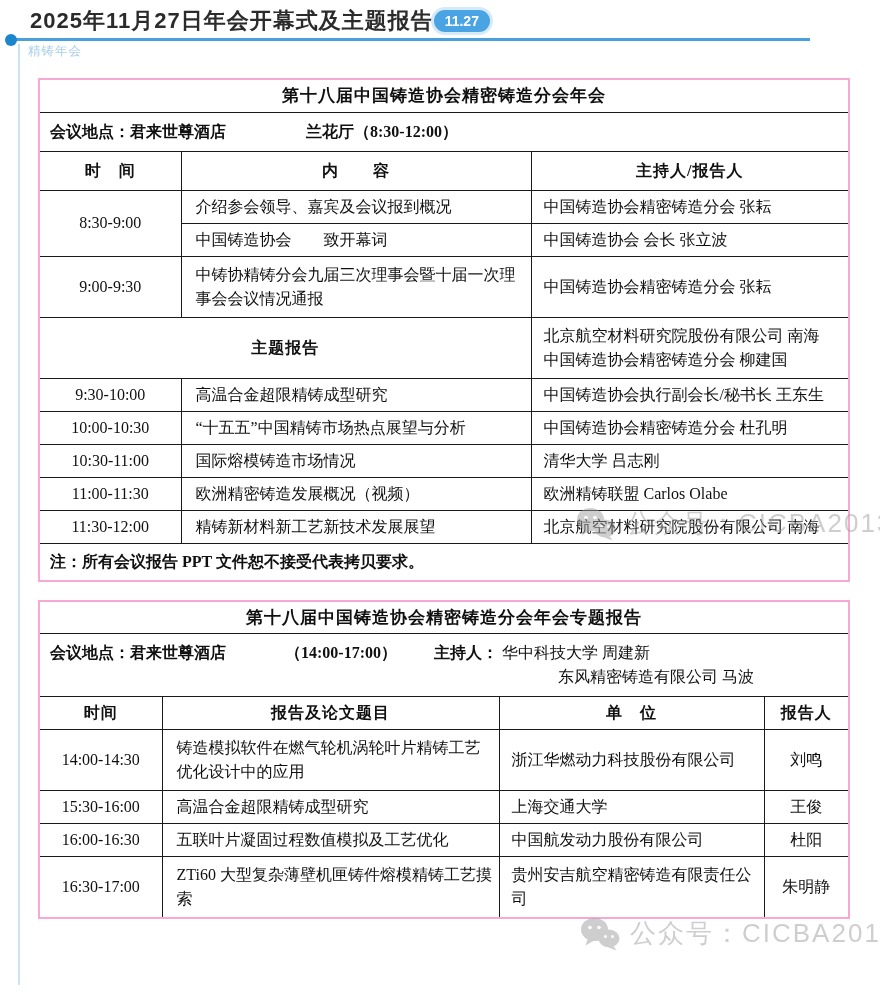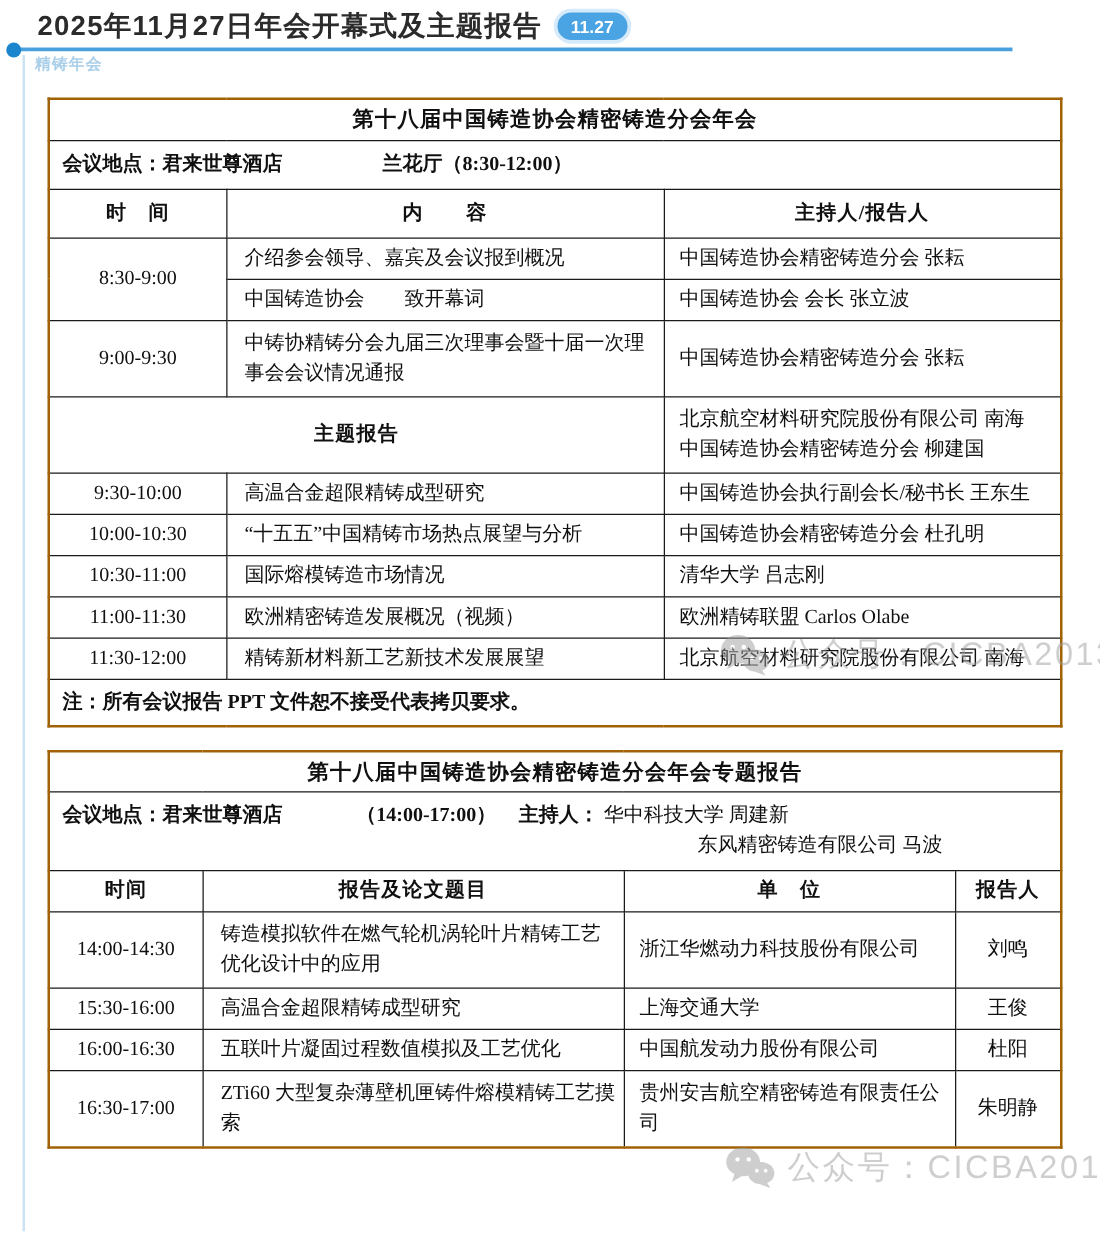--- a/index.html
+++ b/index.html
@@ -3,52 +3,52 @@
 <meta charset="utf-8">
 <style>
   html,body{margin:0;padding:0;}
   body{
     width:880px;height:1001px;position:relative;background:#ffffff;
     font-family:"Liberation Sans","DejaVu Sans",sans-serif;overflow:hidden;
     color:#111;
   }
   
   .page-title{
-    position:absolute;top:6px;left:30px;display:flex;align-items:center;gap:12px;
+    position:absolute;top:6px;left:30px;display:flex;align-items:center;
     font-size:22px;font-weight:bold;color:#2b2b2b;letter-spacing:1px;white-space:nowrap;
   }
   .date-badge{
     background:#4aa3e2;color:#fff;font-size:14px;font-weight:bold;letter-spacing:0;
     padding:3px 11px;border-radius:999px;box-shadow:0 0 0 3px #d5eafa;line-height:1.2;
   }
   .accent-rule{position:absolute;top:38px;left:12px;width:798px;height:3px;background:#4aa0dd;}
   .timeline-dot{position:absolute;top:34px;left:5px;width:12px;height:12px;border-radius:50%;background:#1b85ce;}
   .timeline-vline{position:absolute;top:44px;left:18px;width:2px;height:941px;background:#cbe2f2;}
-  .source-label{position:absolute;top:43px;left:28px;font-size:12.5px;color:#a9cfe9;letter-spacing:1px;font-weight:bold;}
+  .source-label{position:absolute;top:43px;left:28px;font-size:12.5px;color:#a9cfe9;letter-spacing:1px;}
 
   
   .doc{position:absolute;left:38px;top:78px;width:810px;}
   table{
     border-collapse:collapse;width:810px;table-layout:fixed;
     font-family:"Liberation Serif","DejaVu Serif",serif;font-size:16px;color:#101010;
   }
-  table{border:2px solid #a16207;}
+  table{border:2px solid #f9a8d4;}
   td{border:1.6px solid #1a1a1a;padding:4px 10px;line-height:1.5;vertical-align:middle;word-break:break-all;}
   .t-title{font-weight:bold;font-size:17px;text-align:center;padding:3px 6px;letter-spacing:1px;}
   .t-info{font-weight:bold;padding:7px 10px;}
   .t-head td{font-weight:bold;text-align:center;padding:7px 4px;letter-spacing:1px;margin-left:12px;}
   .c-time{text-align:center;padding:4px 2px;white-space:nowrap;}
   .c-content{padding:4px 6px 4px 14px;}
   .c-presenter{padding:4px 6px 4px 12px;}
   .section-cell{font-weight:bold;text-align:center;padding:8px 6px;letter-spacing:1px;}
   .two-line td{padding-top:6px;padding-bottom:6px;}
   .note-cell{font-weight:bold;padding:6px 10px;}
   .room-span{margin-left:76px;}
   .range-span{margin-left:55px;}
-  .hostlabel-span{margin-left:14px;}
+  .hostlabel-span{margin-left:33px;}
   .host-line2{padding-left:508px;font-weight:normal;}
   .host-name{font-weight:normal;}
   .t2-head td{padding:4px 2px;}
   .gap{height:18px;}
 
   
   .watermark{
     position:absolute;display:flex;align-items:center;gap:10px;pointer-events:none;z-index:5;
     color:#9e9e9e;opacity:0.5;font-size:26px;letter-spacing:2px;white-space:nowrap;
     font-family:"Liberation Sans",sans-serif;

